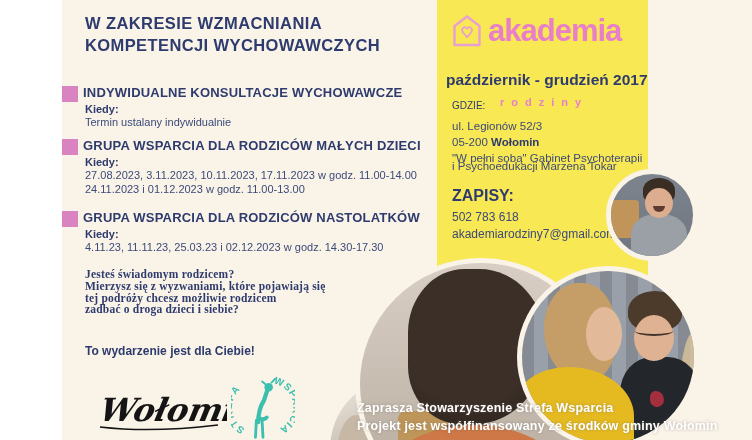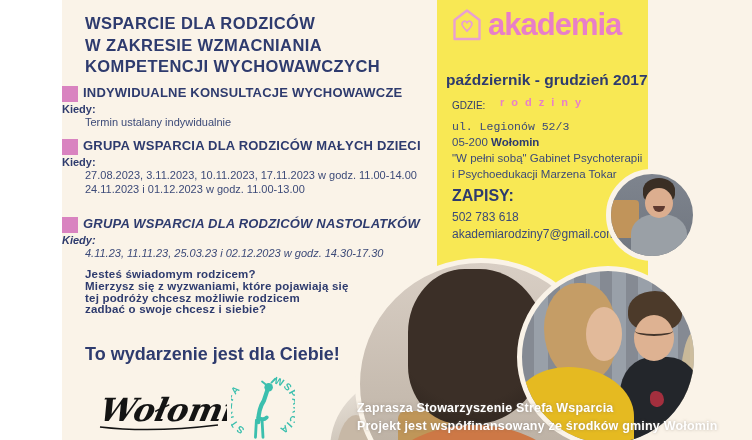--- a/index.html
+++ b/index.html
@@ -5,41 +5,41 @@
   * { margin:0; padding:0; box-sizing:border-box; }
   body { font-family:"Liberation Sans", sans-serif; background:#fff; }
   .page { position:relative; width:752px; height:440px; background:#ffffff; overflow:hidden; }
   .cream-bg { position:absolute; left:62px; top:0; width:690px; height:440px; background:#faf3e8; }
   .yellow-panel { position:absolute; left:437px; top:0; width:211px; height:429px; background:#f8e854; }
 
   
   .title { position:absolute; left:85px; top:13px; color:#2e3b6e; font-weight:bold;
            font-size:16.5px; line-height:21.5px; letter-spacing:.4px; }
   .section { position:absolute; left:62px; }
-  .sec-1 { top:85px; } .sec-2 { top:138px; } .sec-3 { top:216px;font-style:italic; }
+  .sec-1 { top:85px; } .sec-2 { top:138px; } .sec-3 { top:210px; }
   .pink-sq { position:absolute; left:0; top:1px; width:16px; height:16px; background:#d983c0; }
   .sec-head { margin-left:21px; color:#2e3b6e; font-weight:bold; font-size:13px; letter-spacing:.2px; }
-  .kiedy { margin-top:3px; color:#2e3b6e; font-weight:bold; font-size:11px; }
+  .kiedy { margin-left:23px; margin-top:3px; color:#2e3b6e; font-weight:bold; font-size:11px; }
   .sec-line { margin-left:23px; margin-top:1px; color:#3c4a78; font-size:11px; line-height:13px; }
   .pitch { position:absolute; left:85px; top:269px; color:#2e3b6e; font-weight:bold;
-           font-size:11.5px; line-height:11.8px; letter-spacing:.2px; }
-  .cta { position:absolute; left:85px; top:344px; color:#2e3b6e; font-weight:bold; font-size:18px;text-align:right; }
+           font-size:11.5px; line-height:11.8px; letter-spacing:.2px;font-family:Liberation Serif, serif; }
+  .cta { position:absolute; left:85px; top:344px; color:#2e3b6e; font-weight:bold; font-size:12px;text-align:right; }
   .wolomin { position:absolute; left:92px; top:385px; }
   .strefa { position:absolute; left:231px; top:375px; }
 
   
-  .brand-row { position:absolute; left:452px; top:7px; display:flex; align-items:center; }
+  .brand-row { position:absolute; left:452px; top:13px; display:flex; align-items:center; }
   .brand-name { color:#e87fc8; font-weight:bold; font-size:31px; letter-spacing:-1px; margin-left:6px; }
   .brand-sub { position:absolute; left:500px; top:55px; color:#e87fc8; font-weight:bold;
                font-size:11px; letter-spacing:7px;margin-top:41px; }
   .date-range { position:absolute; left:446px; top:71px; color:#2e3b6e; font-weight:bold; font-size:15.5px; }
   .gdzie-label { position:absolute; left:452px; top:100px; color:#2e3b6e; font-weight:normal; font-size:10px; }
   .addr { position:absolute; left:452px; color:#3c4a78; font-size:11.5px; }
   .addr b { color:#2e3b6e; }
-  .a1 { top:120px;font-family:Liberation Mono, monospace; } .a2 { top:136px; } .a3 { top:152px; } .a4 { top:168px; }
+  .a1 { top:120px; } .a2 { top:136px; } .a3 { top:152px; } .a4 { top:160px; }
   .zapisy-label { position:absolute; left:452px; top:187px; color:#2e3b6e; font-weight:bold; font-size:16px; }
   .phone { position:absolute; left:452px; top:210px; color:#3c4a78; font-size:12px; }
   .email { position:absolute; left:452px; top:227px; color:#3c4a78; font-size:12px; }
 
   
   .circ { position:absolute; border-radius:50%; overflow:hidden; border:5px solid #faf3e8; }
   .circ > div { position:absolute; }
   .photo-sliver { left:325px; top:370px; width:160px; height:160px;
                   background:linear-gradient(160deg,#f0eae2 0%,#cfc6ba 35%,#a99c8e 70%,#8e8275 100%); z-index:2; }
   .photo-kid { left:355px; top:258px; width:252px; height:252px; z-index:3;
@@ -74,21 +74,20 @@
   .cap-1 { top:401px; } .cap-2 { top:419px; }
 </style>
 </head>
 <body>
 
 <div class="page">
   <div class="cream-bg"></div>
   <div class="yellow-panel"></div>
 
   <div class="title">
-    <div>WSPARCIE DLA RODZICÓW</div>
     <div>W ZAKRESIE WZMACNIANIA</div>
     <div>KOMPETENCJI WYCHOWAWCZYCH</div>
   </div>
 
   <div class="section sec-1">
     <div class="pink-sq"></div>
     <div class="sec-head">INDYWIDUALNE KONSULTACJE WYCHOWAWCZE</div>
     <div class="kiedy">Kiedy:</div>
     <div class="sec-line">Termin ustalany indywidualnie</div>
   </div>
@@ -105,21 +104,21 @@
     <div class="pink-sq"></div>
     <div class="sec-head">GRUPA WSPARCIA DLA RODZICÓW NASTOLATKÓW</div>
     <div class="kiedy">Kiedy:</div>
     <div class="sec-line">4.11.23, 11.11.23, 25.03.23 i 02.12.2023 w godz. 14.30-17.30</div>
   </div>
 
   <div class="pitch">
     <div>Jesteś świadomym rodzicem?</div>
     <div>Mierzysz się z wyzwaniami, które pojawiają się</div>
     <div>tej podróży chcesz możliwie rodzicem</div>
-    <div>zadbać o swoje chcesz i siebie?</div>
+    <div>zadbać o droga dzieci i siebie?</div>
   </div>
   <div class="cta">To wydarzenie jest dla Ciebie!</div>
 
   <div class="wolomin">
     <svg width="135" height="50" viewBox="0 0 135 50">
       <g transform="skewX(-12)">
         <text x="14" y="36" font-family="DejaVu Serif, serif" font-style="italic" font-weight="bold" font-size="32" fill="#141414">Wołomin</text>
       </g>
       <path d="M8 42 Q 60 48 126 40" stroke="#141414" stroke-width="1.6" fill="none"></path>
     </svg>

